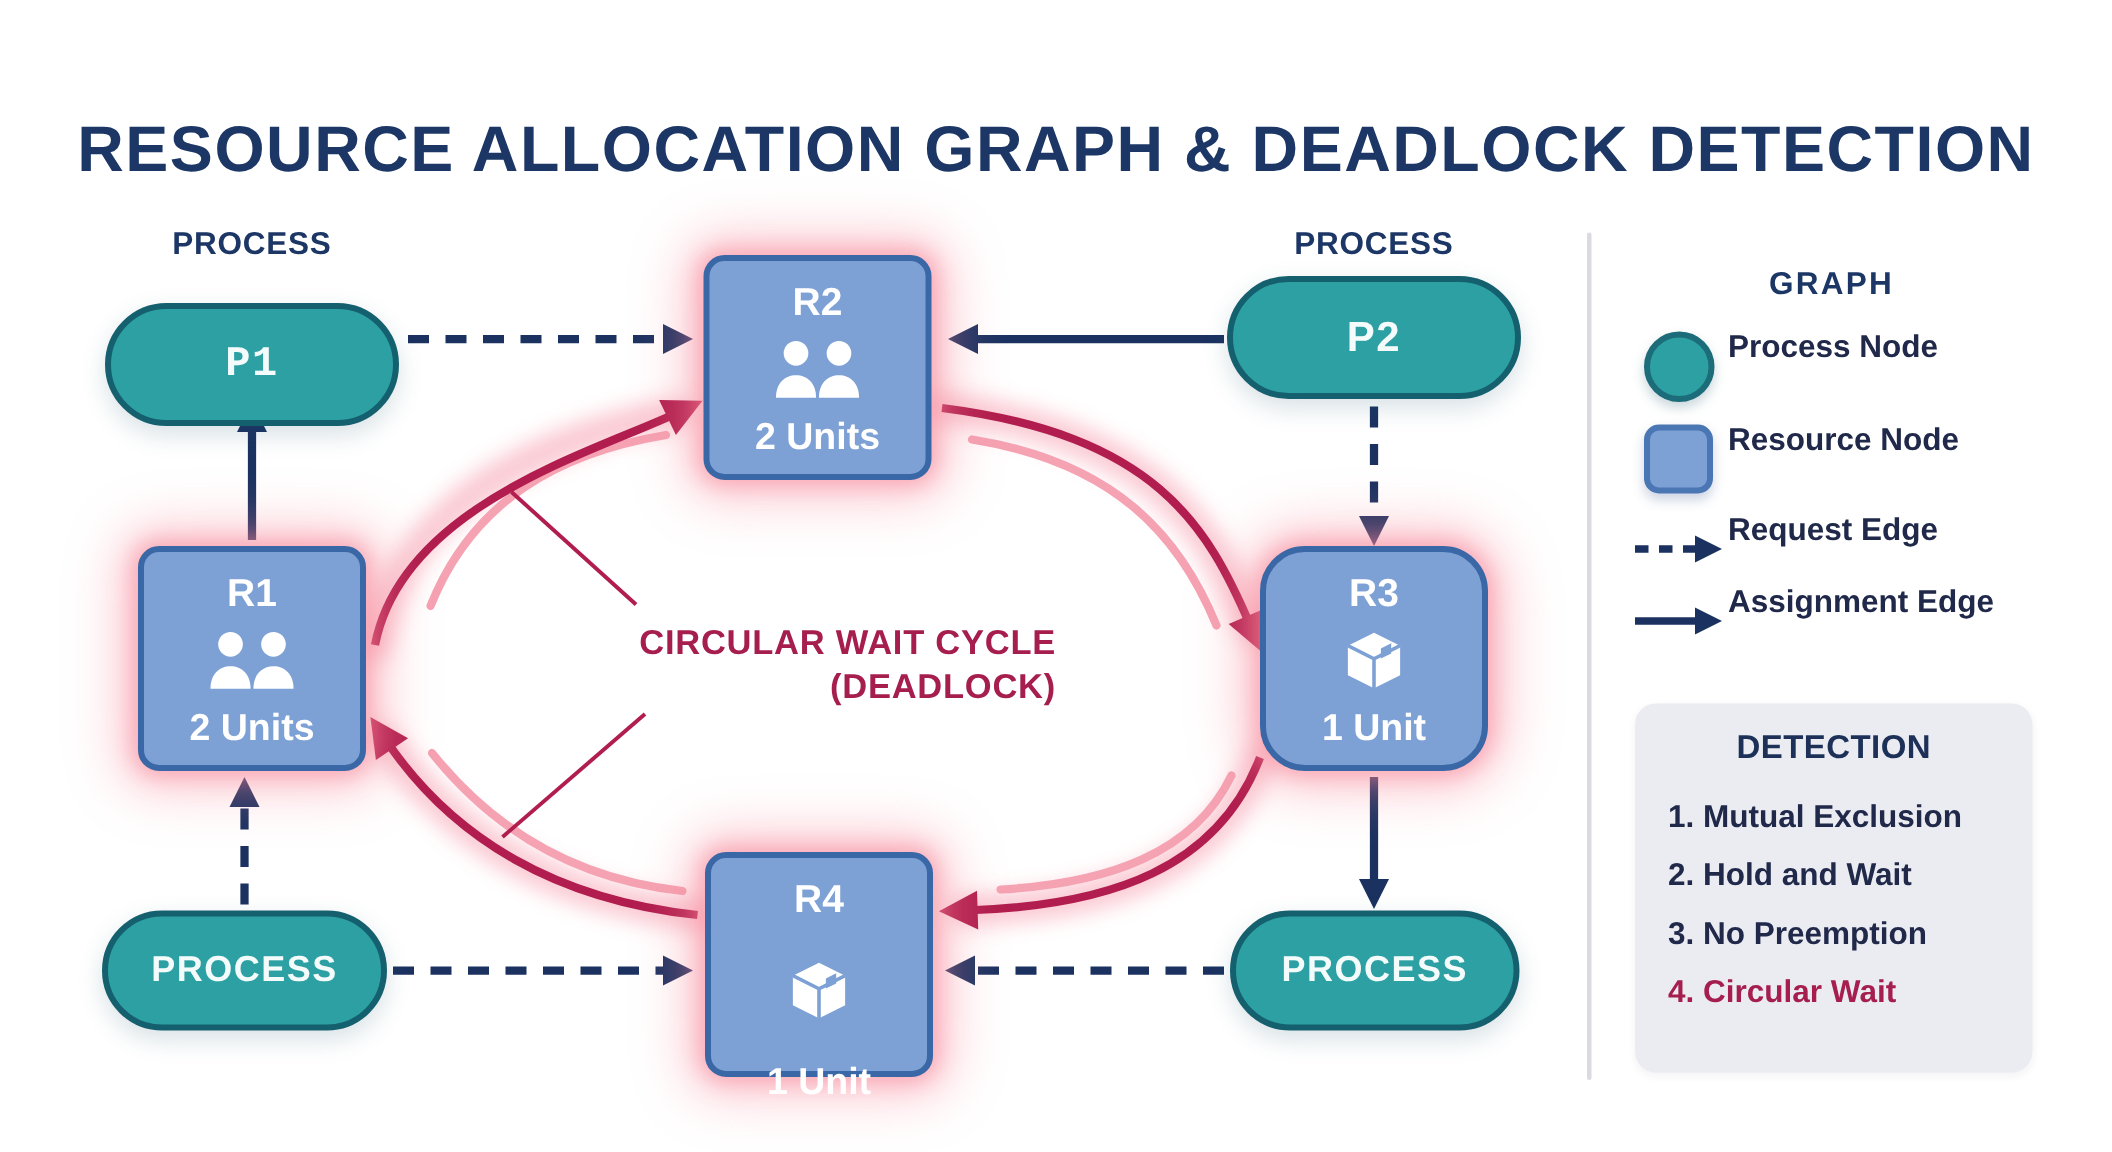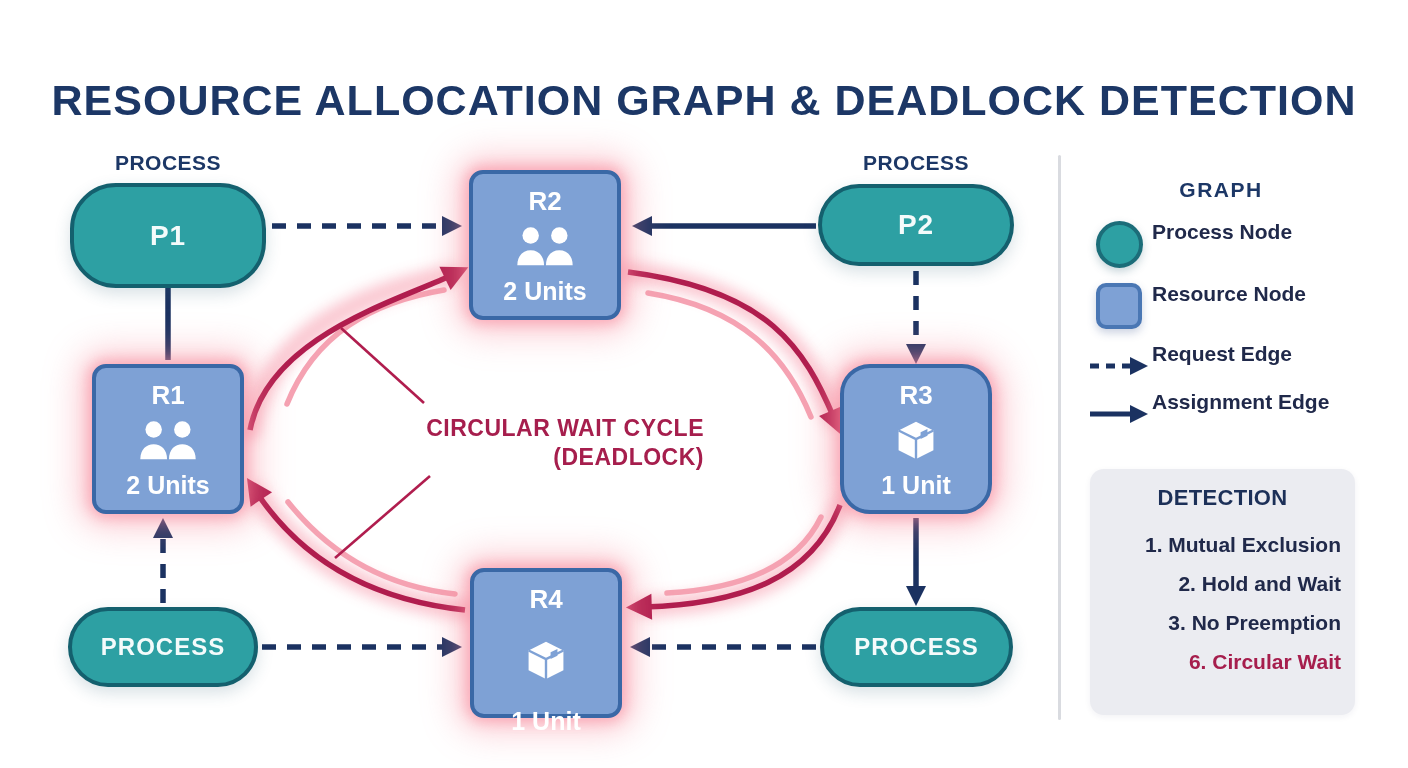--- a/index.html
+++ b/index.html
@@ -68,21 +68,21 @@
     background:#7ea1d5; border:4px solid #4a77b4; box-shadow:0 4px 8px rgba(50,80,140,0.25); }
 
   .panel {
     position:absolute; left:1090px; top:469px; width:265px; height:246px;
     background:#ebecf1; border-radius:14px; padding:15px 14px 0 14px;
     box-shadow:0 2px 6px rgba(30,40,80,0.06);
   }
   .panel-title { text-align:center; font-size:22px; line-height:27px;
     font-weight:800; color:#1c3058; letter-spacing:0.3px; }
   .panel-list { margin:14px 0 0 8px; list-style:none; }
-  .panel-list li { font-size:21px; font-weight:600; color:#20294a; line-height:39px; white-space:nowrap;text-align:right; }
+  .panel-list li { font-size:21px; font-weight:600; color:#20294a; line-height:39px; white-space:nowrap; }
   .panel-list li.danger { color:#a61e4d; }
 </style>
 </head>
 <body>
 
 <div class="stage">
 
   <h1 class="title">RESOURCE ALLOCATION GRAPH &amp; DEADLOCK DETECTION</h1>
 
   <svg class="layer" viewBox="0 0 1408 768">
@@ -135,21 +135,21 @@
     <g stroke="#1b3261" stroke-width="5.5" fill="none">
       <line x1="168" y1="360" x2="168" y2="284" marker-end="url(#navyArrow)"></line>
       <line x1="816" y1="226" x2="648" y2="226" marker-end="url(#navyArrow)"></line>
       <line x1="916" y1="518" x2="916" y2="590" marker-end="url(#navyArrow)"></line>
     </g>
   </svg>
 
   <div class="caption" style="left:68px; top:151px;">PROCESS</div>
   <div class="caption" style="left:816px; top:151px;">PROCESS</div>
 
-  <div class="pill big-text" style="left:70px; top:183px; width:196px; height:105px;">
+  <div class="pill big-text" style="left:70px; top:202px; width:196px; height:82px;font-family:Liberation Mono, monospace;">
     <span>P1</span>
   </div>
   <div class="pill big-text" style="left:818px; top:184px; width:196px; height:82px;">
     <span>P2</span>
   </div>
   <div class="pill small-text" style="left:68px; top:607px; width:190px; height:80px;">
     <span>PROCESS</span>
   </div>
   <div class="pill small-text" style="left:820px; top:607px; width:193px; height:80px;">
     <span>PROCESS</span>
@@ -247,17 +247,17 @@
   </div>
 
   <div class="panel">
     <div class="panel-title">
       <div>DETECTION</div>
     </div>
     <ul class="panel-list">
       <li>1. Mutual Exclusion</li>
       <li>2. Hold and Wait</li>
       <li>3. No Preemption</li>
-      <li class="danger">6. Circular Wait</li>
+      <li class="danger">4. Circular Wait</li>
     </ul>
   </div>
 
 </div>
 
 </body></html>

